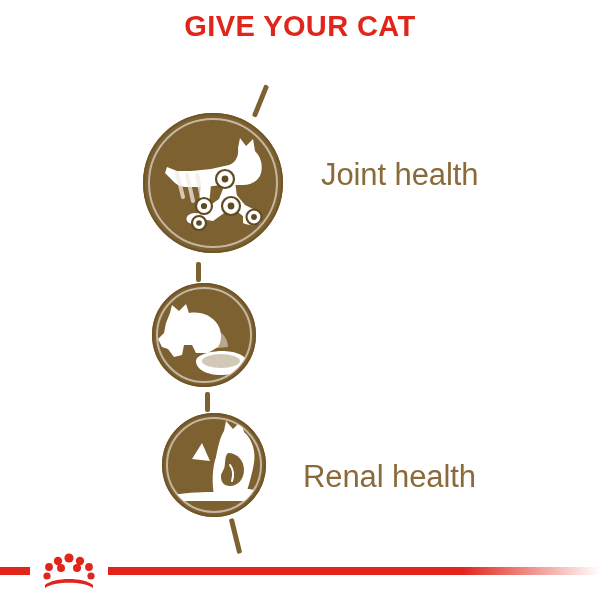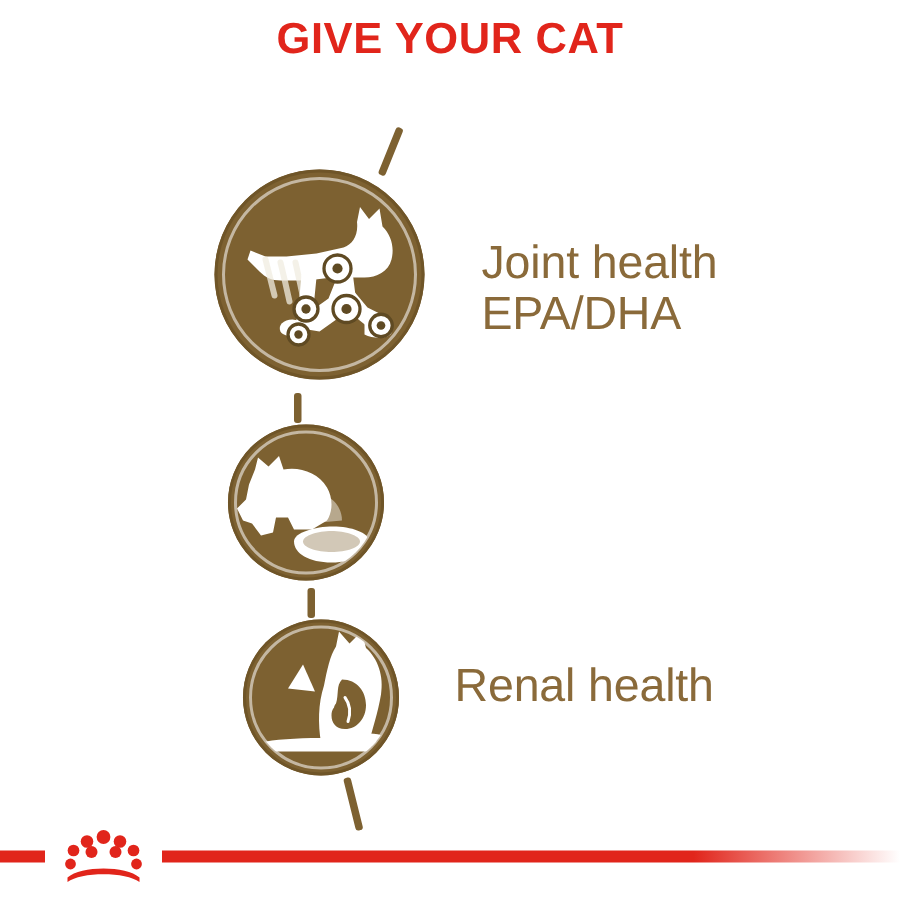--- a/index.html
+++ b/index.html
@@ -183,21 +183,20 @@
             <circle cx="56" cy="110" r="2.8" fill="#5f4a23"></circle>
             <circle cx="111" cy="104" r="7.5" fill="#ffffff" stroke="#5f4a23" stroke-width="2.2"></circle>
             <circle cx="111" cy="104" r="2.9" fill="#5f4a23"></circle>
           </g>
         </g>
       </svg>
     </div>
 
     <div class="feat-label" style="left:321px; top:158px;">
       <span class="l1">Joint health</span>
-      <span class="l2">EPA/DHA</span>
     </div>
   </div>
 
   <div class="feature">
 
     <div class="badge" style="left:152px; top:283px; width:104px; height:104px;">
       <div class="badge-ring" style="left:0; top:0; right:0; bottom:0;"></div>
       <div class="badge-inner-ring" style="left:4px; top:4px; right:4px; bottom:4px;"></div>
       <svg viewBox="0 0 104 104" aria-hidden="true">
         <defs>
@@ -258,21 +257,21 @@
           <path d="M66 40 C76 40 82 48 82 57 C82 66 76 73 68 73
                    C62 73 59 69 59 64 C59 58 63 56 66 58
                    C68 60 66 64 63 63
                    C60 62 60 58 62 56
                    C64 50 62 44 66 40 Z" fill="#7d6131"></path>
           <path d="M68 52 C71 56 72 62 70 68" stroke="#ffffff" stroke-width="2" fill="none" stroke-linecap="round"></path>
         </g>
       </svg>
     </div>
 
-    <div class="feat-label" style="left:303px; top:440px;">
+    <div class="feat-label" style="left:303px; top:460px;">
       <span class="l1">Renal health</span>
     </div>
   </div>
 
   <div class="footer">
     <div class="bar-left"></div>
     <div class="bar-right"></div>
 
     <div class="crown">
       <svg viewBox="0 0 70 42" aria-hidden="true">

